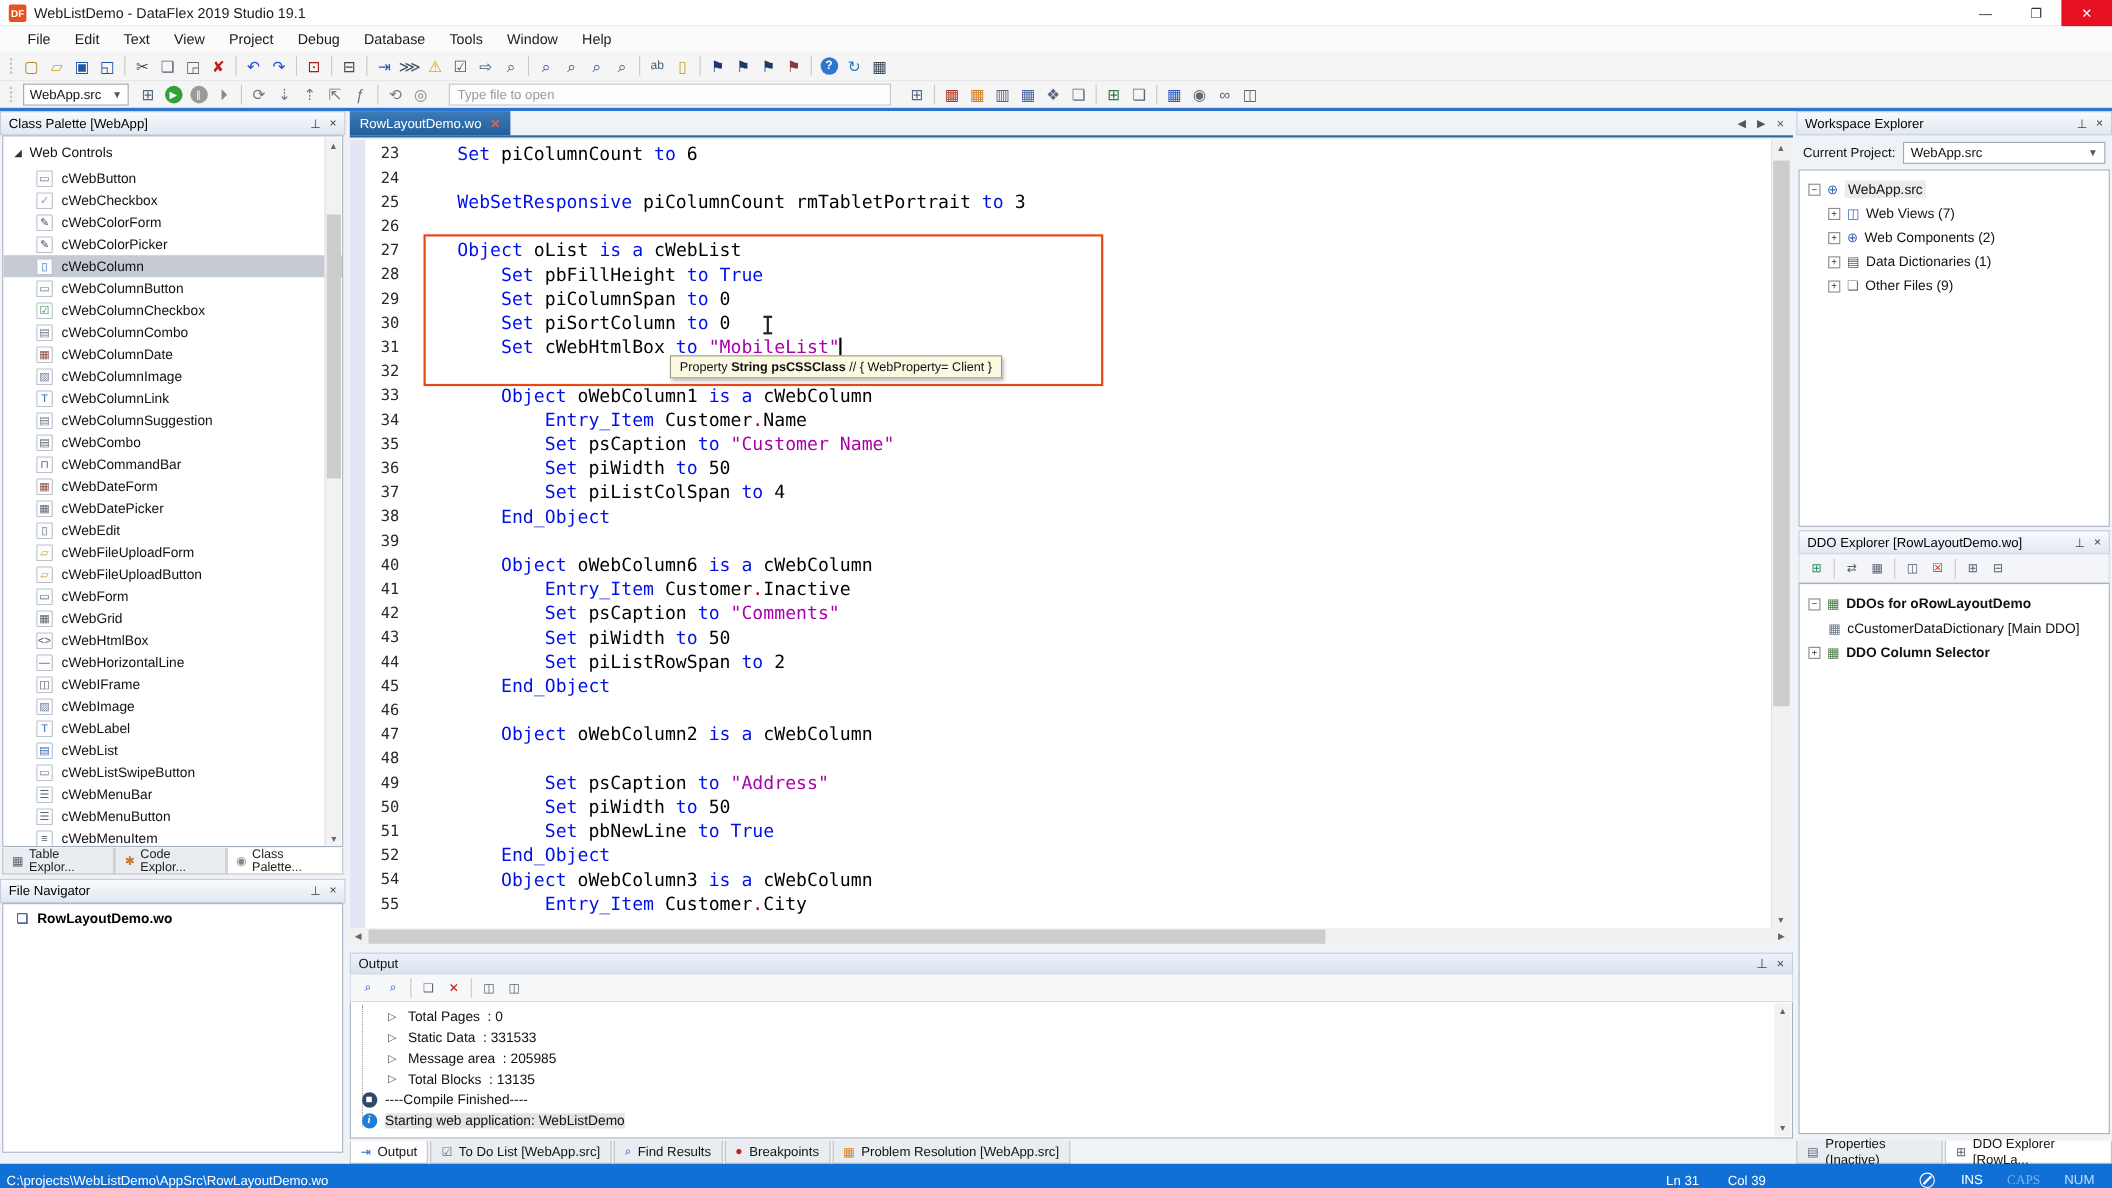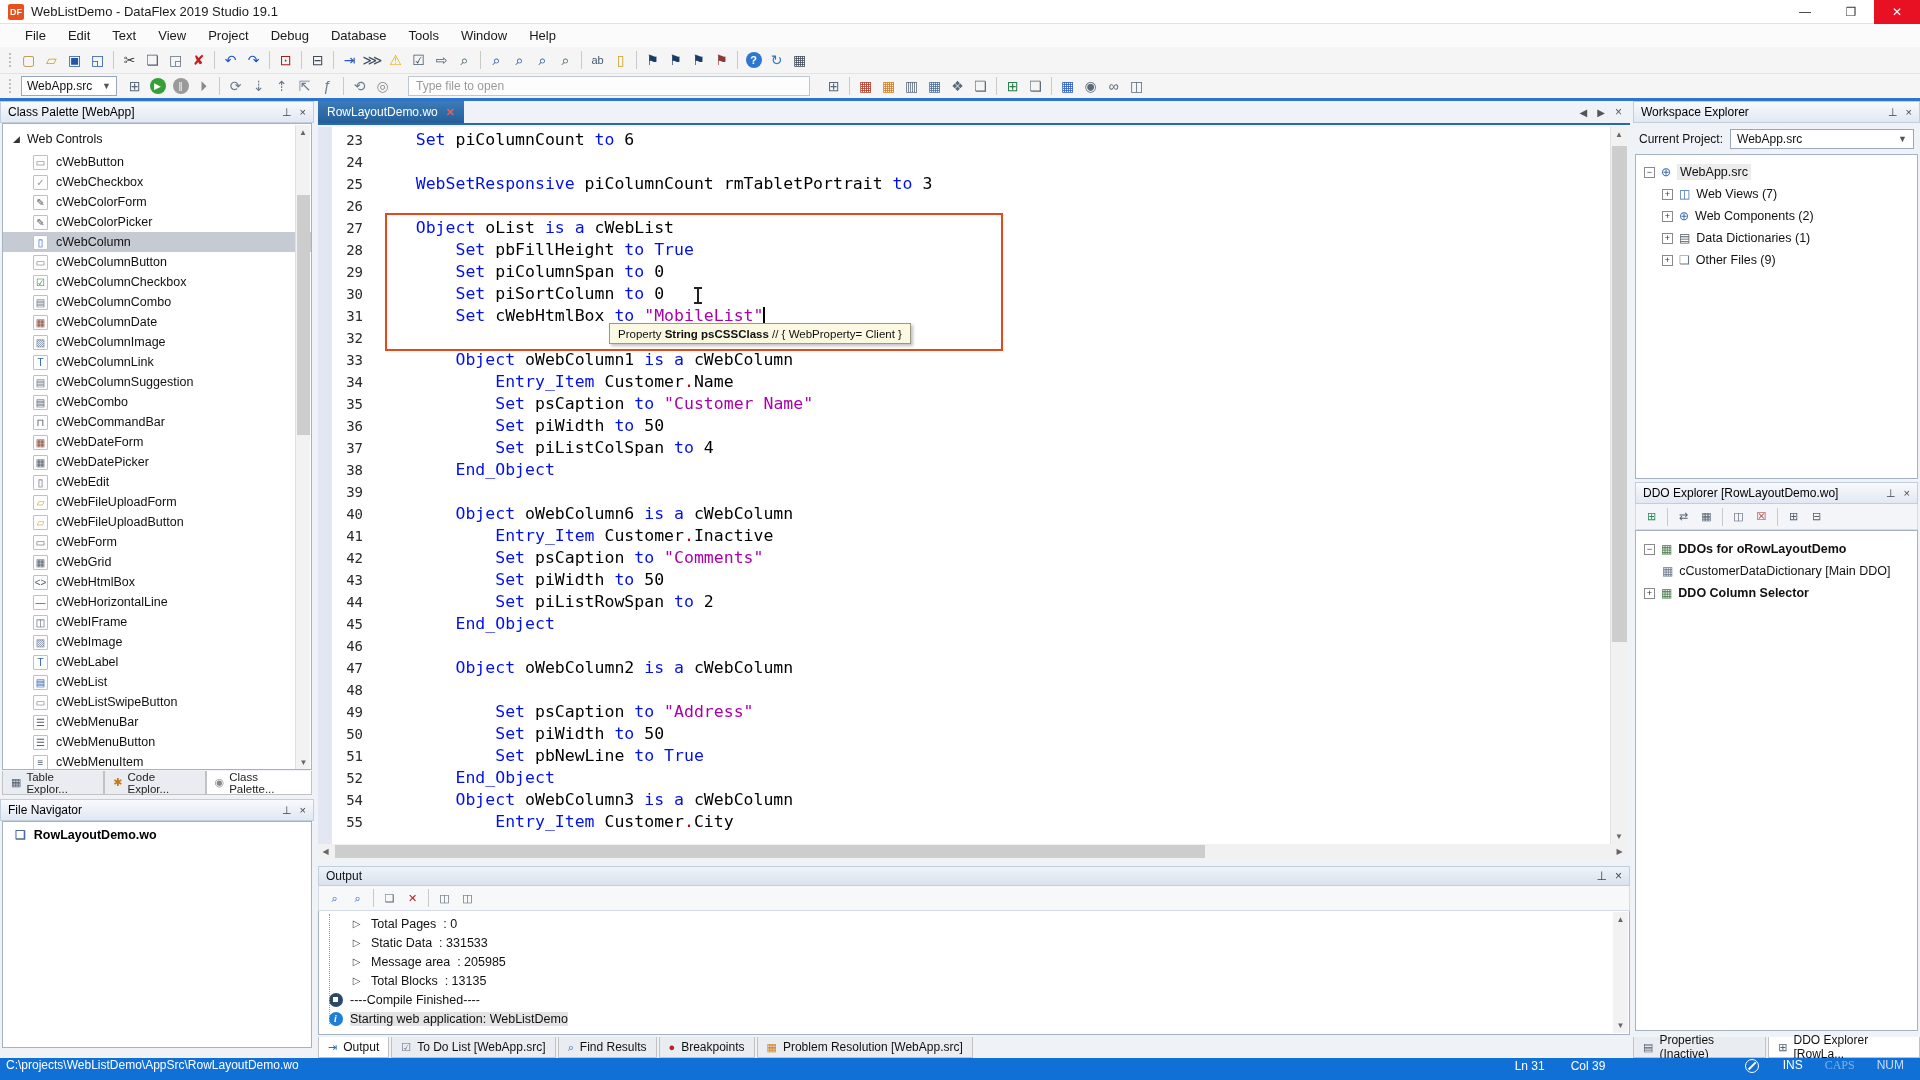--- a/index.html
+++ b/index.html
@@ -120,21 +120,21 @@
   .exp { width:11px; height:11px; border:1px solid #8a8a8a; background:#fff; font-size:9px; line-height:9px; text-align:center; color:#333; flex:0 0 auto;}
   .nic { font-size:12px; }
   .ws-root-label { background:#ececec; padding:1px 3px; }
   #ddo { position:absolute; left:0; top:381px; width:287px; height:551px; }
   #ddo-tools { height:26px; background:#f3f5f8; border:1px solid #d5dbe3; border-top:none; display:flex; align-items:center; padding-left:4px; margin:0 2px; }
   #ddo-tree { position:absolute; left:2px; top:48px; width:283px; height:501px; padding-top:7px; }
   .bold { font-weight:bold; }
   #right-tabs { position:absolute; left:0; top:935px; width:287px; height:22px; display:flex; gap:2px; padding-top:1px; }
 
   
-  #statusbar { position:absolute; left:0; top:1058px; width:1920px; height:22px; background:#1070d6; color:#fff; display:flex; align-items:flex-start; font-size:12px; }
+  #statusbar { position:absolute; left:0; top:1058px; width:1920px; height:22px; background:#1070d6; color:#fff; display:flex; align-items:flex-end; font-size:12px; }
   #status-path { padding-left:6px; }
   #status-right { margin-left:auto; display:flex; align-items:center; }
   #status-lncol { display:flex; gap:26px; width:230px; }
   .slash-circ { width:14px; height:14px; border:1.5px solid #fff; border-radius:50%; position:relative; margin-right:24px; }
   .slash-circ::after { content:""; position:absolute; left:1px; top:5px; width:10px; height:1.5px; background:#fff; transform:rotate(-45deg); }
   #status-flags { display:flex; gap:22px; padding-right:16px; }
   .dim { color:rgba(255,255,255,.45);font-family:Liberation Serif, serif; }
   .dim2 { color:rgba(255,255,255,.75); }
 </style>
 </head>

